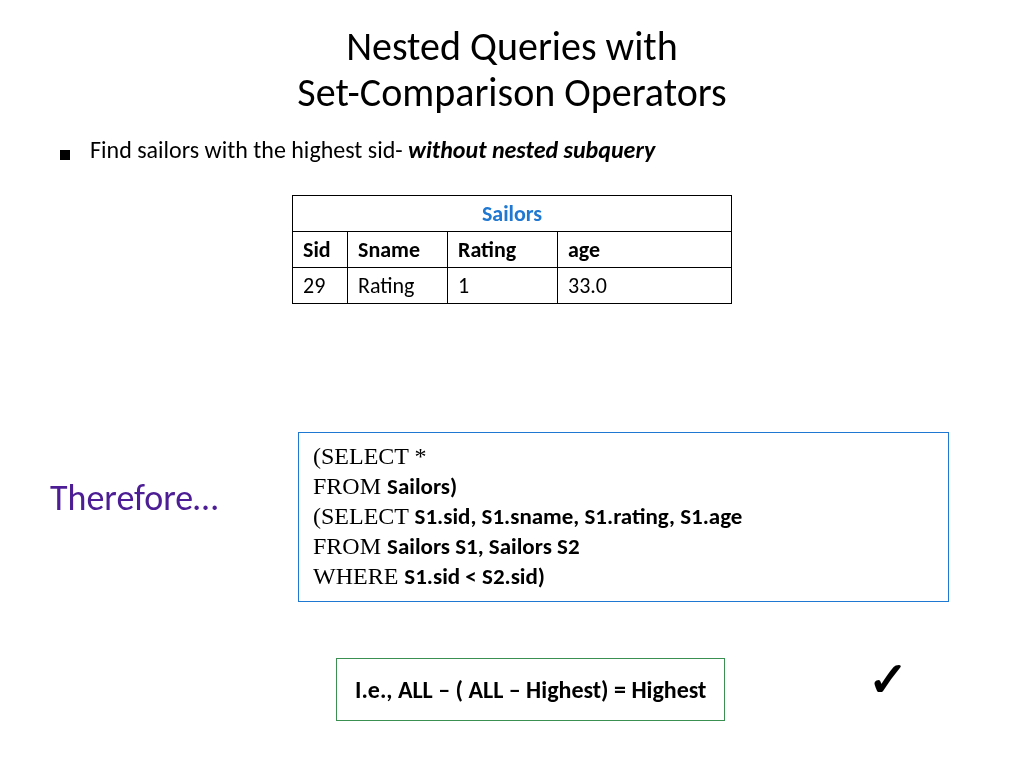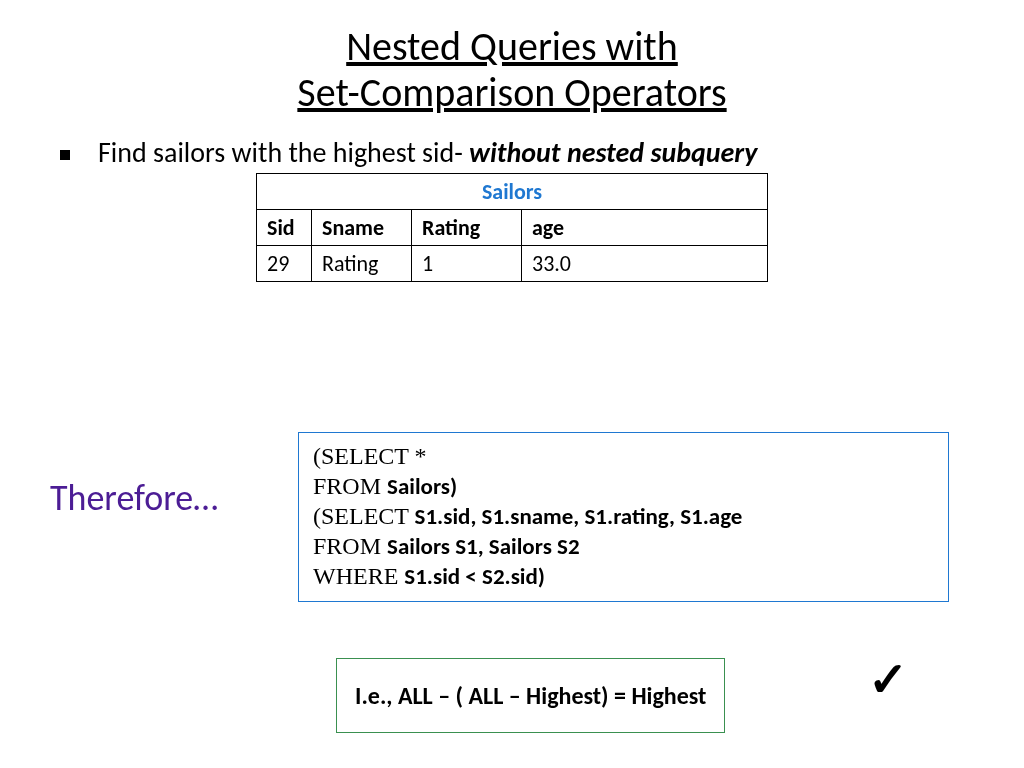--- a/index.html
+++ b/index.html
@@ -10,43 +10,41 @@
     font-family: Calibri, Arial, sans-serif;
     color: black;
     position: relative;
   }
   .title {
     text-align: center;
     font-size: 40px;
     font-weight: normal;
     padding-top: 24px;
     line-height: 1.15;
-    text-decoration: underline;
   }
   .bullet-row {
     display: flex;
     align-items: flex-start;
     margin-top: 20px;
     margin-left: 60px;
-    font-size: 28px;
-    gap: 8px;
+    font-size: 24px;
   }
   .bullet-square {
     width: 10px;
     height: 10px;
     background: black;
     margin-top: 14px;
     margin-right: 20px;
     flex-shrink: 0;
   }
   .bullet-text { line-height: 1.2; }
   .bold-italic { font-weight: bold; font-style: italic; }
   .table-wrap {
-    margin: 3px auto 0 auto;
-    width: 512px;
+    margin: 30px auto 0 auto;
+    width: 440px;
   }
   table {
     border-collapse: collapse;
     width: 100%;
     font-size: 22px;
   }
   th, td {
     border: 1.5px solid black;
     padding: 4px 10px;
     text-align: left;
@@ -76,21 +74,21 @@
     font-size: 24px;
     line-height: 1.25;
   }
   .sql-small { font-family: Calibri, Arial, sans-serif; font-size: 23px; font-weight: bold; }
   .sql-bold { font-weight: bold; font-family: Calibri, Arial, sans-serif; font-size: 23px; }
   .summary-box {
     position: absolute;
     left: 336px;
     top: 658px;
     border: 1.5px solid #3a9050;
-    padding: 22px 18px;
+    padding: 16px 18px;
     font-size: 24px;
     font-weight: bold;
     font-family: Calibri, Arial, sans-serif;
   }
   .check {
     position: absolute;
     left: 868px;
     top: 650px;
     font-size: 48px;
     font-weight: bold;

